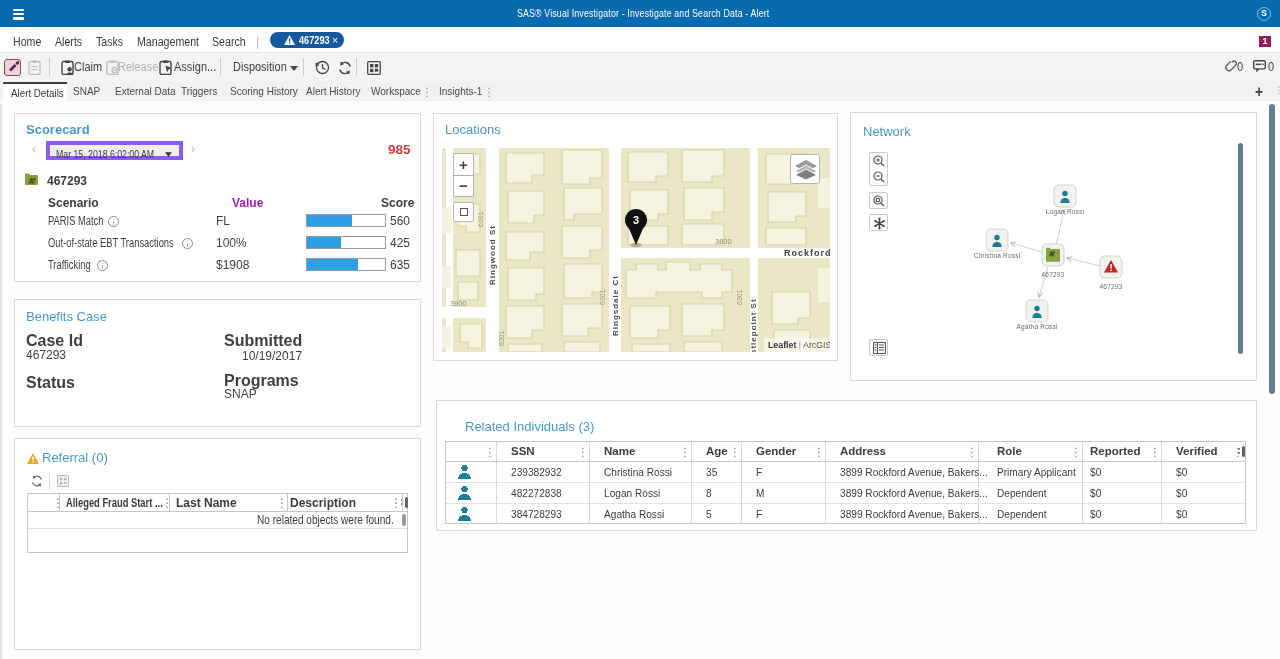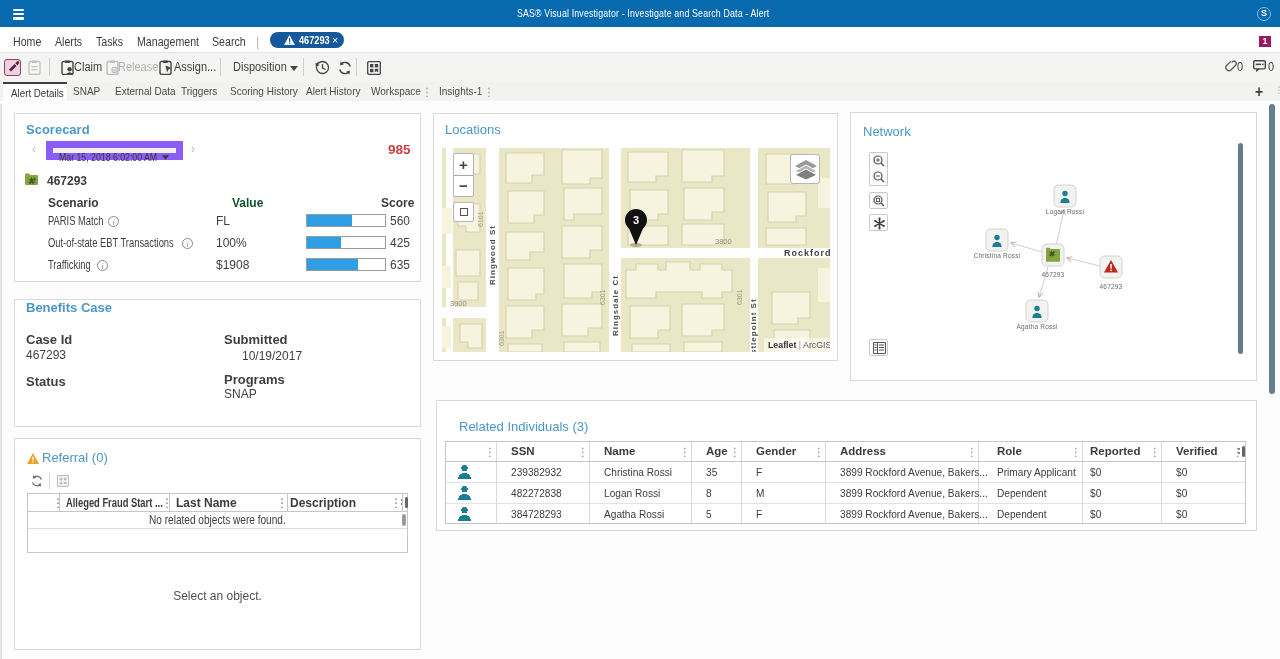--- a/index.html
+++ b/index.html
@@ -29,21 +29,21 @@
 #tabs .tab { position:absolute; top:3px; }
 #atab { position:absolute; left:3px; top:0; width:64px; height:19px; background:#fdfdfd; border-top:2px solid #3f3f3f; color:#383838; white-space:nowrap; }
 #atab i { font-style:normal; position:absolute; left:8px; top:3px; display:inline-block; transform:scaleX(0.85); transform-origin:0 50%; }
 
 .panel { position:absolute; background:#fff; border:1px solid #d9d9d9; }
 .ptitle { position:absolute; color:#4a97c8; font-size:13px; }
 
 #p-score { left:14px; top:113px; width:407px; height:169px; }
 
 #p-ben { left:14px; top:299px; width:407px; height:128px; }
-.blbl { position:absolute; font-weight:bold; color:#3f3f3f; font-size:13px; }
+.blbl { position:absolute; font-weight:bold; color:#3f3f3f; font-size:16px; }
 .bval { position:absolute; color:#3f3f3f; font-size:12px; }
 
 #p-ref { left:14px; top:438px; width:407px; height:212px; }
 
 #p-loc { left:433px; top:113px; width:405px; height:248px; }
 
 #p-net { left:850px; top:112px; width:407px; height:269px; }
 
 #p-rel { left:436px; top:400px; width:821px; height:131px; }
 .cx { display:inline-block; transform:scaleX(0.85); transform-origin:0 50%; white-space:nowrap; }
@@ -201,37 +201,37 @@
     <span class="tab gray" style="left:422px;">⋮</span>
   <span class="tab" style="left:439px;">Insights-1</span>
     <span class="tab gray" style="left:484px;">⋮</span>
   <span class="tab" style="left:1255px; top:1px; font-size:16px; font-weight:bold; color:#3d3d3d;">+</span>
   <span class="tab gray" style="left:1275px; font-size:9px;">⋮</span>
 </div>
 
 <div id="p-score" class="panel">
   <div class="ptitle" style="left:11px; top:8px;font-weight:bold;">Scorecard</div>
   <div class="abs" style="left:17px; top:28px; color:#b9b9b9; font-size:12px;">‹</div>
-  <div class="abs" style="left:31px; top:27px; width:137px; height:19px; background:#f0f0ef; border:7px solid #8b5cf6; font-size:12px; color:#3a3a3a;">
+  <div class="abs" style="left:31px; top:27px; width:137px; height:19px; background:#f0f0ef; border:4px solid #8b5cf6; font-size:12px; color:#3a3a3a;">
     <span style="position:absolute; left:6px; top:3px; font-size:11.5px; white-space:nowrap; display:inline-block; transform:scaleX(0.76); transform-origin:0 50%;">Mar 15, 2018 6:02:00 AM</span>
     <svg width="7" height="5" style="position:absolute;right:7px;top:7px;" viewBox="0 0 8 5">
         <path d="M0 0 L8 0 L4 5 Z" fill="#3a3a3a"></path>
       </svg>
   </div>
   <div class="abs" style="left:176px; top:28px; color:#b9b9b9; font-size:12px;">›</div>
   <div class="abs" style="left:373px; top:28px; color:#cd3d40; font-size:13.5px; font-weight:bold;">985</div>
 
   <svg width="13" height="12" style="position:absolute;left:10px;top:59px;" viewBox="0 0 13 12">
       <path d="M0 1.5 A1 1 0 0 1 1 0.5 L4 0.5 L5.2 2 L12 2 A1 1 0 0 1 13 3 L13 11 A1 1 0 0 1 12 12 L1 12 A1 1 0 0 1 0 11 Z" fill="#83a440"></path>
       <path d="M6.2 4.5 l1.2 0 l-0.4 1.4 l1.6 0 l0.4 -1.4 l1.2 0 l-0.4 1.4 l1.2 0 l0 1.1 l-1.5 0 l-0.5 1.7 l1.3 0 l0 1.1 l-1.6 0 l-0.4 1.5 l-1.2 0 l0.4 -1.5 l-1.6 0 l-0.4 1.5 l-1.2 0 l0.4 -1.5 l-1.2 0 l0 -1.1 l1.5 0 l0.5 -1.7 l-1.3 0 l0 -1.1 l1.6 0 Z M8.3 7 l-0.5 1.7 l1.6 0 l0.5 -1.7 Z" fill="#2c3b14" opacity="0.75"></path>
     </svg>
   <div class="abs" style="left:32px; top:60px; font-size:12px; font-weight:bold; color:#3c3c3c;">467293</div>
 
   <div class="abs" style="left:33px; top:82px; font-size:12px; font-weight:bold; color:#3c3c3c;">Scenario</div>
-  <div class="abs" style="left:217px; top:82px; font-size:12px; font-weight:bold; color:#14532d;">Value</div>
+  <div class="abs" style="left:217px; top:82px; font-size:12px; font-weight:bold; color:#a21caf;">Value</div>
   <div class="abs" style="left:366px; top:82px; width:29px; text-align:right; font-size:12px; font-weight:bold; color:#3c3c3c;">Score</div>
   <div class="srow" style="top:100px;">
       <span class="sn">PARIS Match</span>
       <span class="inf" style="left:60px;">i</span>
       <span class="sv">FL</span>
       <span class="sbar">
         <i style="width:45px;"></i>
       </span>
       <span class="ss">560</span>
     </div>
@@ -248,21 +248,21 @@
       <span class="sn">Trafficking</span>
       <span class="inf" style="left:49px;">i</span>
       <span class="sv">$1908</span>
       <span class="sbar">
         <i style="width:51px;"></i>
       </span>
       <span class="ss">635</span>
     </div>
 </div>
 <div id="p-ben" class="panel">
-  <div class="ptitle" style="left:11px; top:0;font-weight:bold;">Benefits Case</div>
+  <div class="ptitle" style="left:11px; top:9px;">Benefits Case</div>
   <div class="blbl" style="left:11px; top:32px;">Case Id</div>
   <div class="bval" style="left:11px; top:48px;">467293</div>
   <div class="blbl" style="left:209px; top:32px;">Submitted</div>
   <div class="bval" style="left:227px; top:49px;">10/19/2017</div>
   <div class="blbl" style="left:11px; top:74px;">Status</div>
   <div class="bval" style="left:18px; top:89px;margin-top:47px;">Open Case</div>
   <div class="blbl" style="left:209px; top:72px;">Programs</div>
   <div class="bval" style="left:209px; top:87px;">SNAP</div>
 </div>
 <div id="p-ref" class="panel">
@@ -298,27 +298,26 @@
       <span class="abs" style="left:262px; top:2px;">Description</span>
         <span class="abs" style="left:362px; top:2px; color:#777; font-weight:normal;">⋮</span>
       <div class="abs" style="left:377px; top:3px; width:3px; height:11px; background:#666; border-radius:1.5px;"></div>
         <div class="abs" style="left:373px; top:5px; width:2px; height:2px; background:#888;"></div>
         <div class="abs" style="left:373px; top:9px; width:2px; height:2px; background:#888;"></div>
       <div class="abs" style="left:31px; top:0; width:1px; height:18px; background:#c6c6c6;"></div>
       <div class="abs" style="left:141px; top:0; width:1px; height:18px; background:#c6c6c6;"></div>
       <div class="abs" style="left:259px; top:0; width:1px; height:18px; background:#c6c6c6;"></div>
       <div class="abs" style="left:374px; top:0; width:1px; height:18px; background:#c6c6c6;"></div>
     </div>
-    <div class="abs" style="left:0; top:18px; width:100%; height:17px; border-bottom:1px solid #dcdcdc; font-size:12px; color:#3c3c3c; text-align:center;">
+    <div class="abs" style="left:0; top:18px; width:100%; height:17px; border-bottom:1px solid #dcdcdc; font-size:12px; color:#3c3c3c; text-align:right;">
       <span style="position:relative; top:1px; display:inline-block; transform:scaleX(0.84); transform-origin:50% 50%; white-space:nowrap;">No related objects were found.</span>
       <div class="abs" style="right:1px; top:2px; width:4px; height:12px; background:#9a9a9a; border-radius:2px;"></div>
     </div>
 
   </div>
-  <div class="abs" style="left:0; top:150px; width:405px; text-align:center; font-size:12px; color:#4f4f4f;">Select an object.</div>
 </div>
 <div id="p-loc" class="panel">
   <div class="ptitle" style="left:11px; top:8px;">Locations</div>
   <svg width="388" height="204" style="position:absolute; left:8px; top:34px;" viewBox="0 0 388 204">
     <rect x="0" y="0" width="388" height="204" fill="#eae7c6"></rect>
 
     <rect x="4" y="0" width="7" height="204" fill="#fff"></rect>
     <rect x="44" y="0" width="13" height="204" fill="#fff"></rect>
     <rect x="167" y="0" width="12" height="204" fill="#fff"></rect>
     <rect x="308" y="0" width="8" height="204" fill="#fff"></rect>
@@ -497,21 +496,21 @@
       <rect x="115" y="147" width="22" height="22" rx="4.5" fill="#f2f2f0" stroke="#d2d2d0"></rect>
       <circle cx="126" cy="155.5" r="2.7" fill="#1b7f93"></circle>
       <path d="M121.3 165 a4.7 5.2 0 0 1 9.4 0 Z" fill="#1b7f93"></path>
       <text x="126" y="176" class="nlb">Agatha Rossi</text>
     </g>
   </svg>
 
   <div class="abs" style="left:387px; top:30px; width:5px; height:211px; background:#5f7d91; border-radius:2.5px;"></div>
 </div>
 <div id="p-rel" class="panel">
-  <div class="ptitle" style="left:22px; top:18px;">Related Individuals (3)</div>
+  <div class="ptitle" style="left:28px; top:18px;">Related Individuals (3)</div>
   <div class="abs" style="left:8px; top:40px; width:801px; height:83px; border:1px solid #c6c6c6; font-size:11.5px; color:#3c3c3c;">
 
     <div class="vln" style="left:50px;"></div>
       <div class="vln" style="left:143px;"></div>
       <div class="vln" style="left:245px;"></div>
       <div class="vln" style="left:295px;"></div>
       <div class="vln" style="left:379px;"></div>
       <div class="vln" style="left:532px;"></div>
       <div class="vln" style="left:636px;"></div>
       <div class="vln" style="left:715px;"></div>

